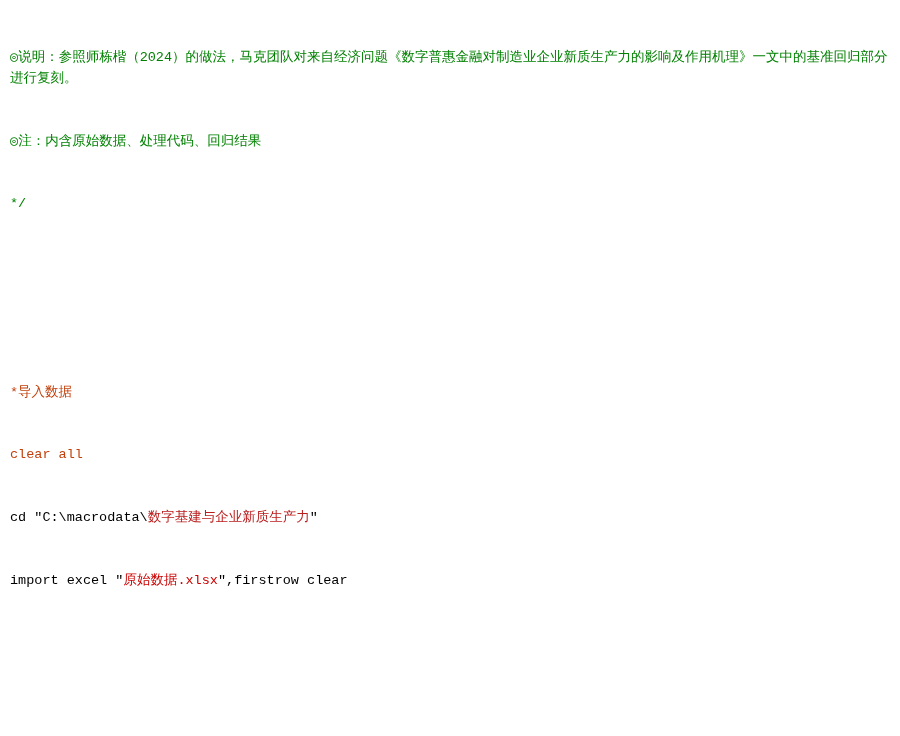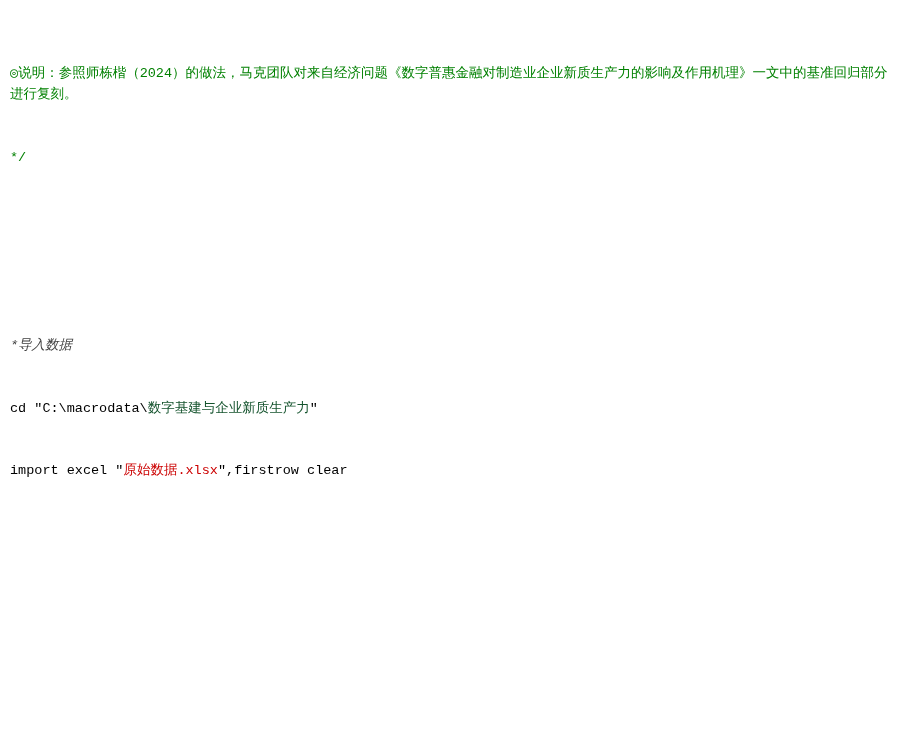--- a/index.html
+++ b/index.html
@@ -16,21 +16,21 @@
       font-size: 13.5px;
       overflow: hidden;
     }
 
     .editor-container {
       width: 900px;
       height: 736px;
       background: #ffffff;
       overflow-y: scroll;
       overflow-x: hidden;
-      padding: 20px 0;
+      padding: 4px 0;
       position: relative;
     }
 
     .editor-container::-webkit-scrollbar {
       width: 12px;
     }
 
     .editor-container::-webkit-scrollbar-track {
       background: #f0f0f0;
     }
@@ -45,44 +45,45 @@
       line-height: 1.55;
       white-space: pre-wrap;
       word-break: break-all;
     }
 
     .comment-green {
       color: #008000;
     }
 
     .keyword-blue {
-      color: #404040;
-      font-style: italic;
+      color: #c2410c;
     }
 
     .normal-black {
       color: #000000;
     }
 
     .line {
       display: block;
       min-height: 1.55em;
     }
   </style>
 </head>
 <body>
 
 <div class="editor-container">
   <div class="code-block">
     <span class="line comment-green">◎说明：参照师栋楷（2024）的做法，马克团队对来自经济问题《数字普惠金融对制造业企业新质生产力的影响及作用机理》一文中的基准回归部分进行复刻。</span>
+    <span class="line comment-green">◎注：内含原始数据、处理代码、回归结果</span>
     <span class="line comment-green">*/</span>
     <span class="line">&nbsp;</span>
     <span class="line">&nbsp;</span>
     <span class="line keyword-blue">*导入数据</span>
-    <span class="line normal-black">cd "C:\macrodata\<span style="color:#14532d;">数字基建与企业新质生产力</span>"</span>
+    <span class="line keyword-blue">clear all</span>
+    <span class="line normal-black">cd "C:\macrodata\<span style="color:#b91c1c;">数字基建与企业新质生产力</span>"</span>
     <span class="line normal-black">import excel "<span style="color:#cc0000;text-align:center;">原始数据.xlsx</span>",firstrow clear</span>
     
     
     
     
     
     
     
     
     

